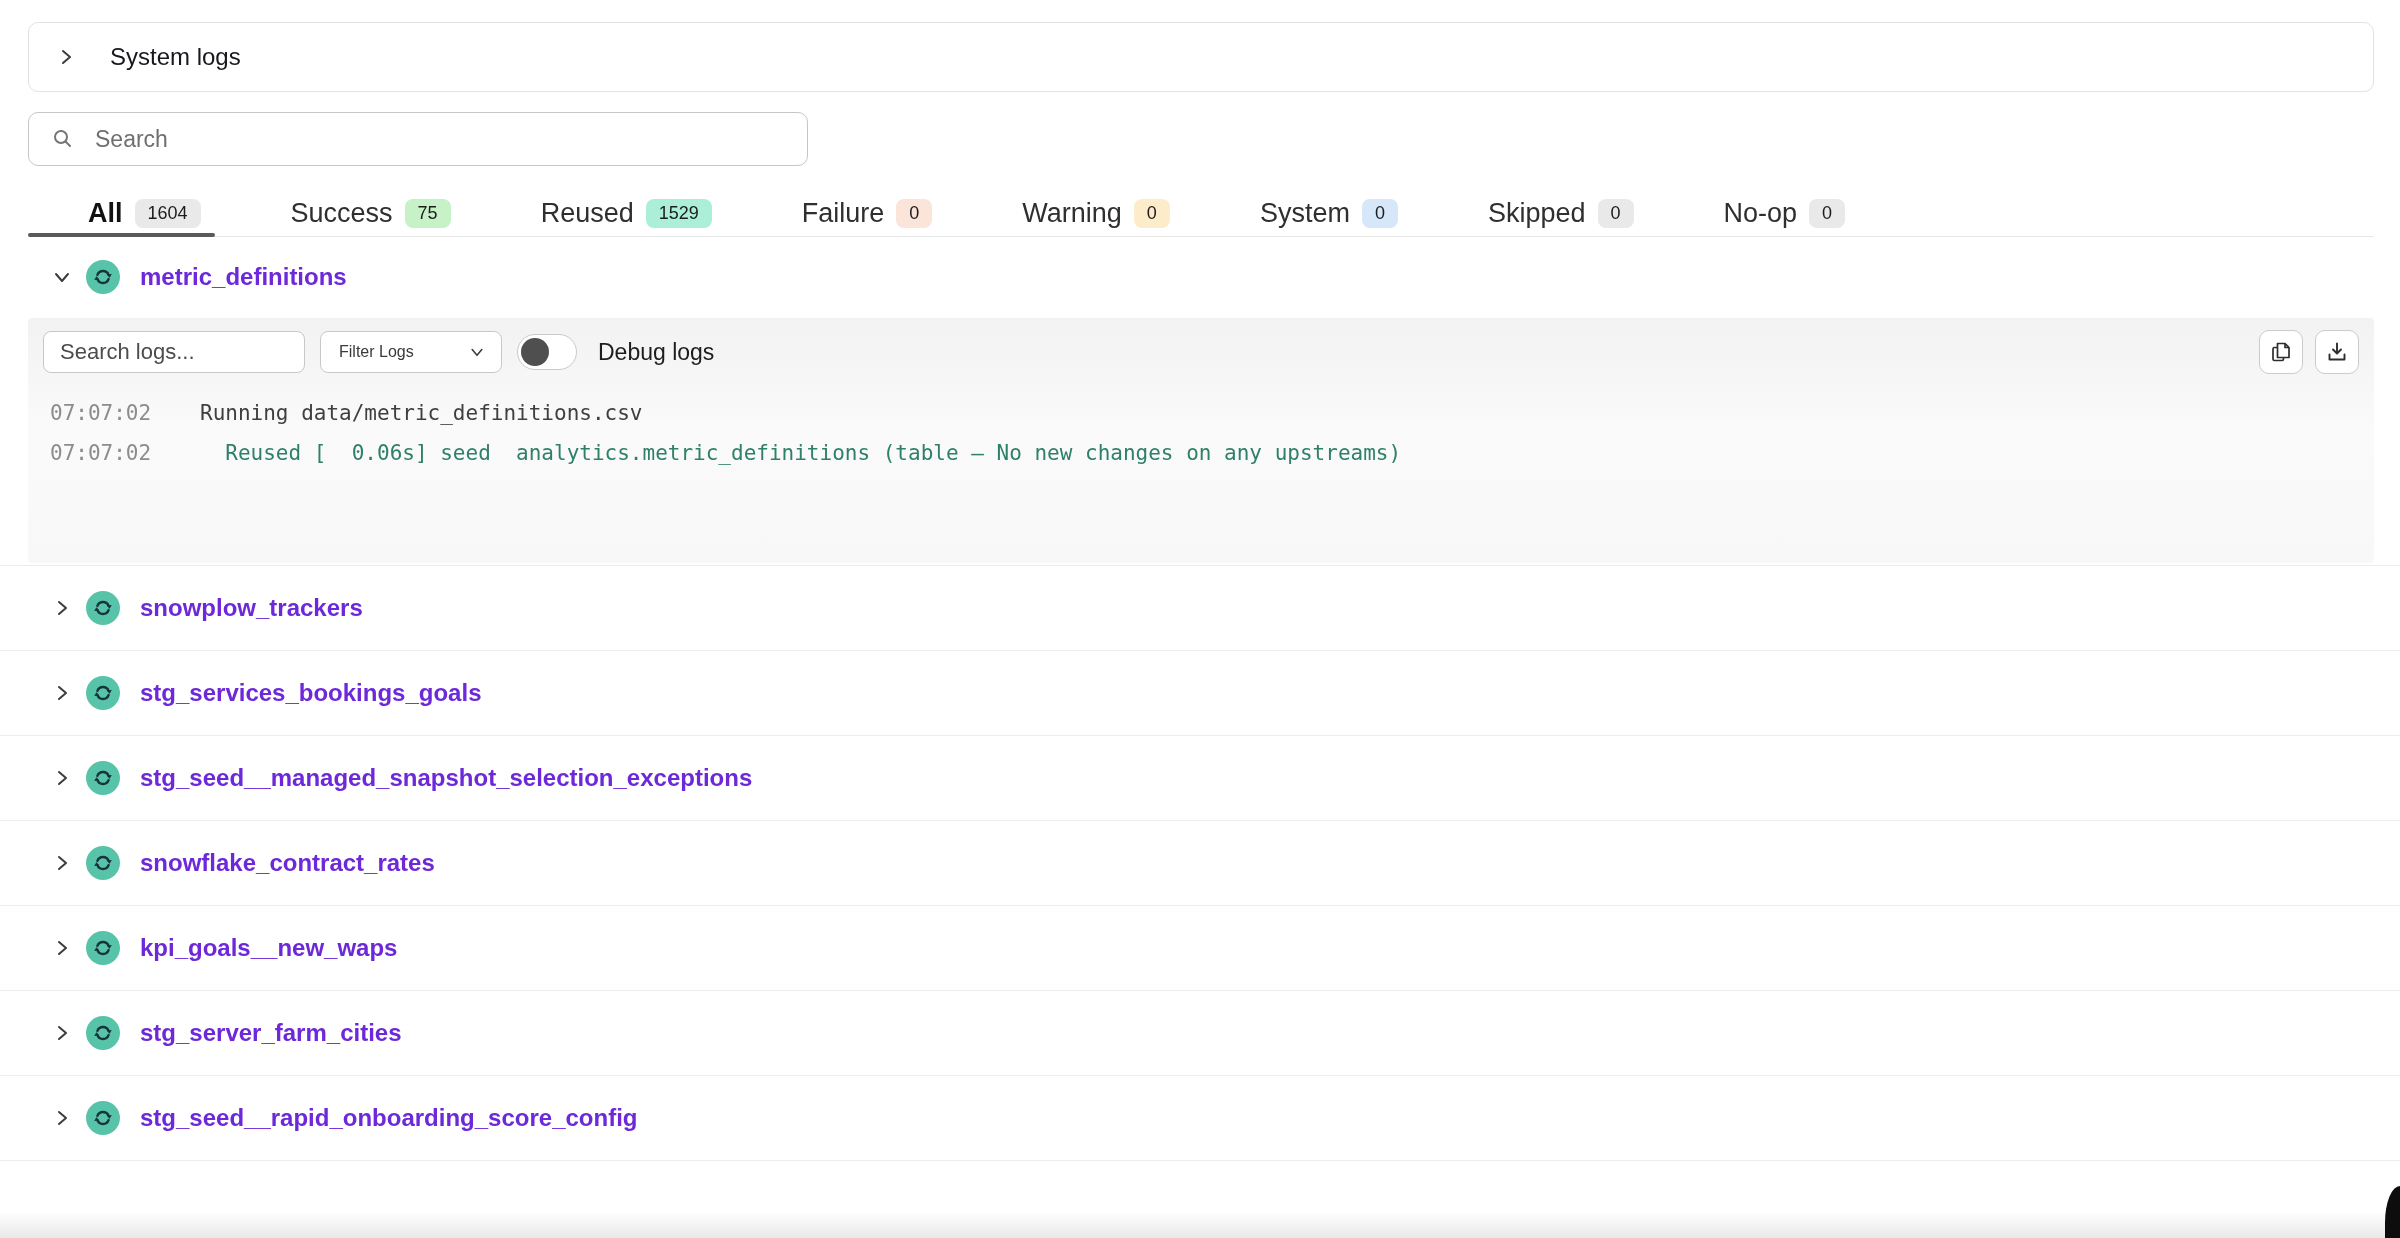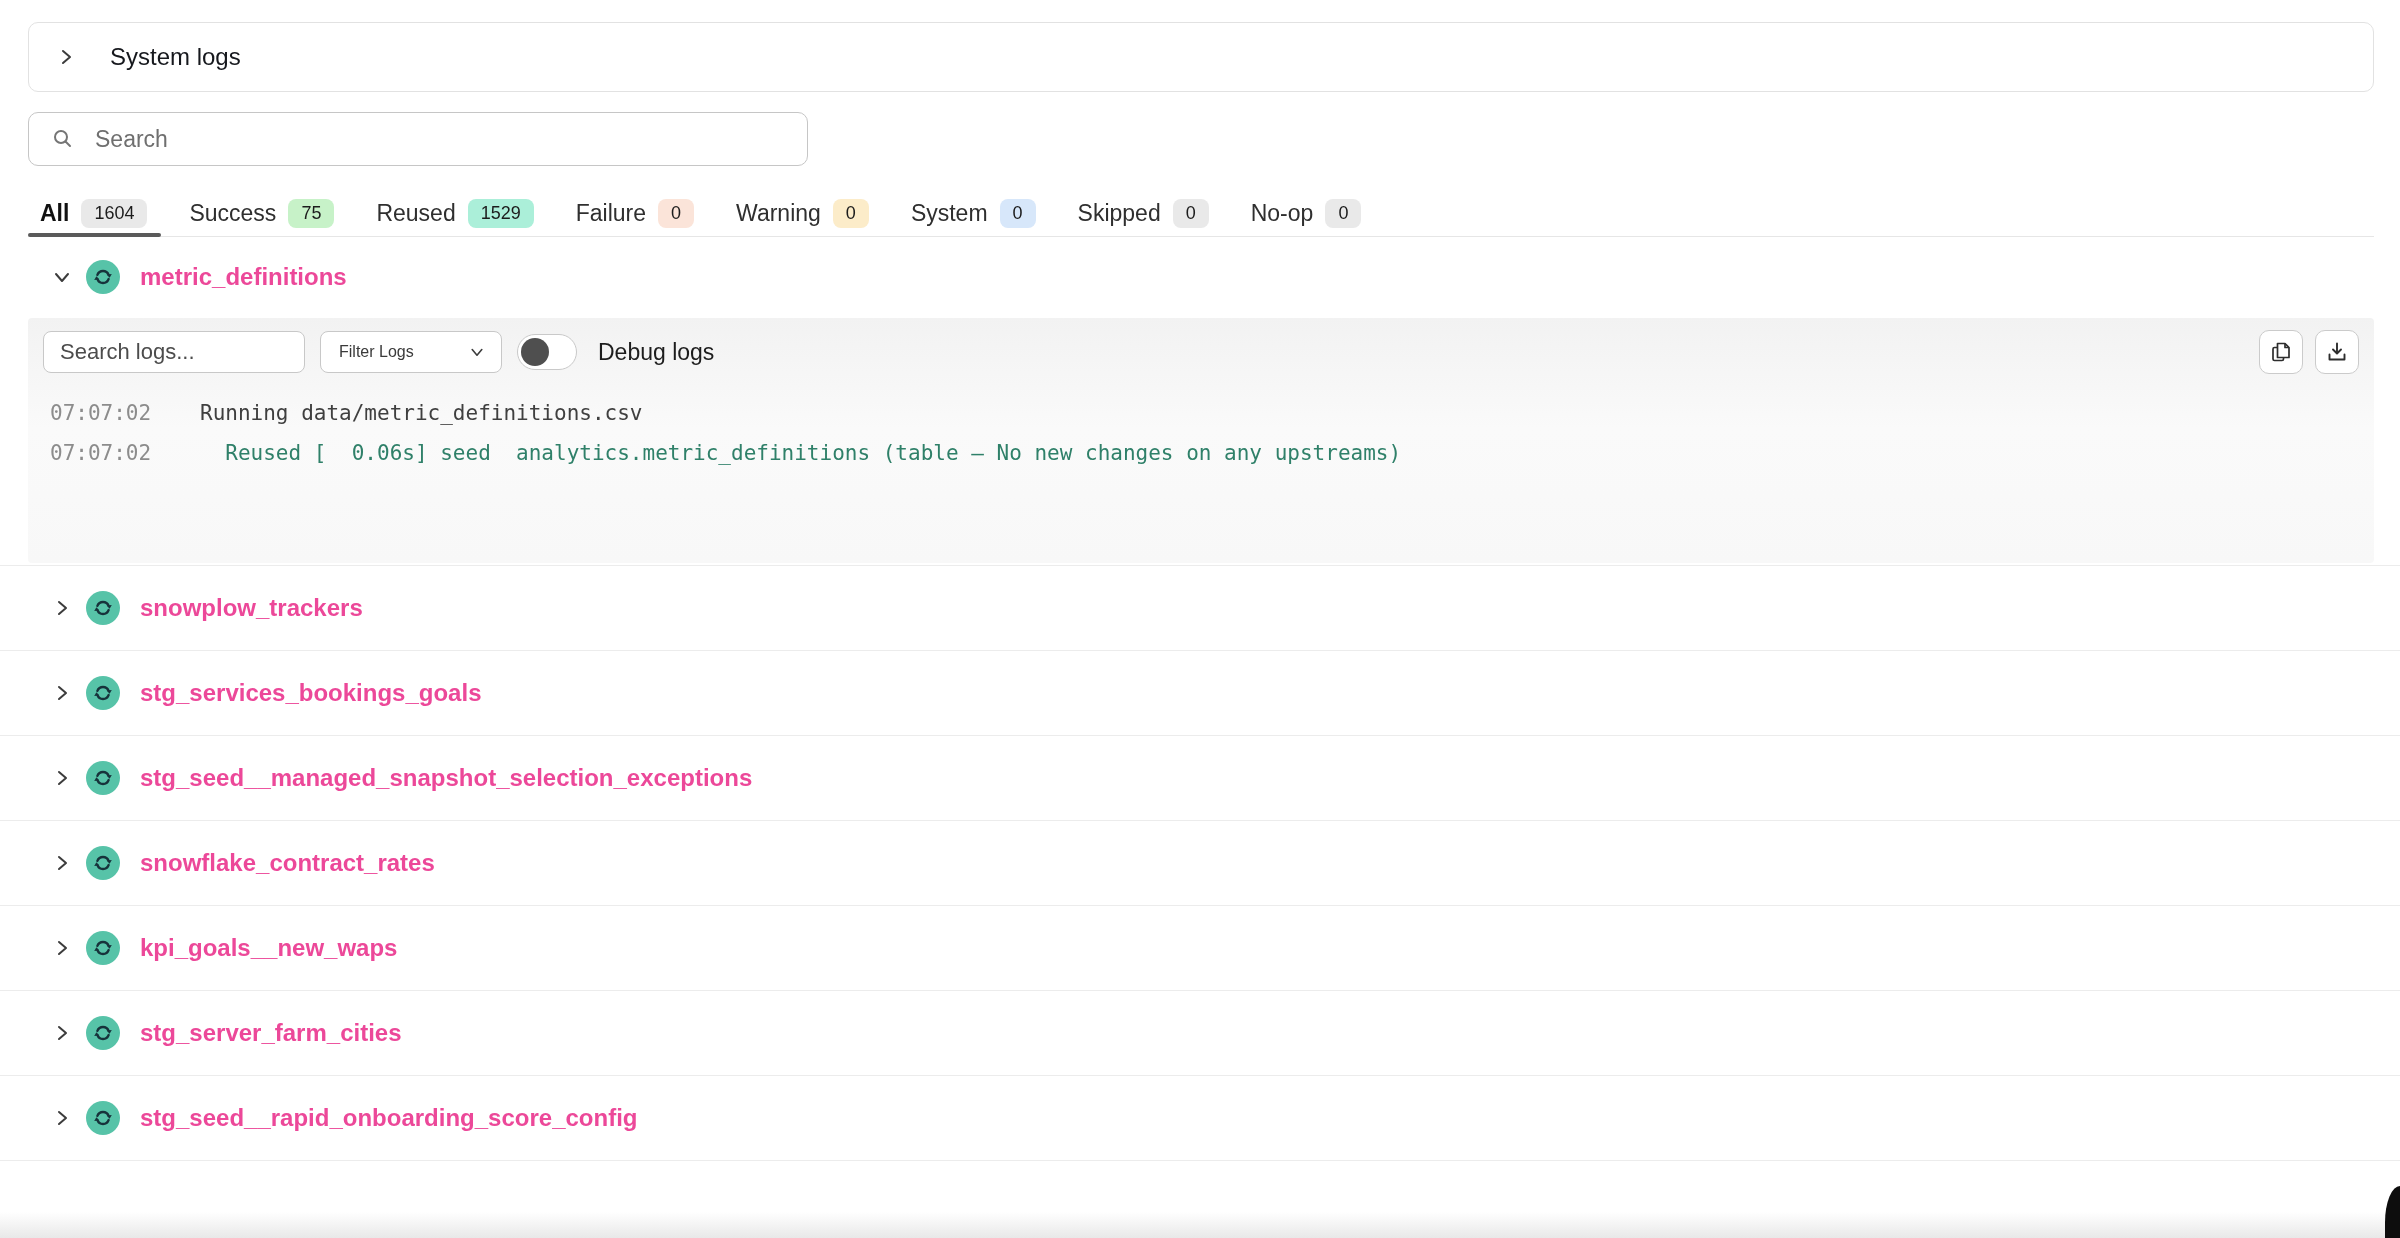--- a/index.html
+++ b/index.html
@@ -18,36 +18,36 @@
               padding-left:22px;background:#fff;}
   .search-box input{border:none;outline:none;background:transparent;margin-left:18px;
               font-family:"Liberation Sans",sans-serif;font-size:23px;color:#333;width:640px;}
   .search-box input::placeholder{color:#6f6f6f;}
 
   
   .tabs{position:absolute;left:28px;top:191px;width:2346px;height:46px;box-sizing:border-box;
         display:flex;align-items:center;gap:14px;border-bottom:1px solid #e6e6e6;}
   .tab{position:relative;height:100%;display:flex;align-items:center;padding:0 14px;cursor:pointer;}
   .tab:first-child{padding-left:12px;}
-  .tab .tab-label{font-size:23px;color:#2f2f2f;font-weight:500;}
+  .tab .tab-label{font-size:27px;color:#2f2f2f;font-weight:500;margin-left:48px;}
   .tab.active .tab-label{color:#111;font-weight:600;}
   .tab.active::after{content:"";position:absolute;left:0;right:0;bottom:-1px;height:4px;
         background:#5a5a5a;border-radius:3px;}
   .badge{margin-left:12px;padding:4px 13px;border-radius:8px;font-size:18px;font-weight:500;color:#1c1c1c;}
   .b-gray{background:#e9e9e9;}
   .b-green{background:#c7f2c8;}
   .b-mint{background:#abefd9;}
   .b-peach{background:#fbe4d9;}
   .b-amber{background:#fcecc9;}
   .b-blue{background:#d7e7fa;}
 
   
   .model-header{position:absolute;left:28px;top:253px;height:48px;display:flex;align-items:center;
         padding-left:24px;cursor:pointer;}
-  .model-name{font-size:24px;font-weight:600;color:#ec4899;}
+  .model-name{font-size:24px;font-weight:600;color:#6d28d9;}
   .chev-gap{margin-right:14px;}
   .status-icon{width:34px;height:34px;border-radius:50%;background:#57c3a8;display:inline-flex;
         align-items:center;justify-content:center;margin-right:20px;flex:0 0 auto;}
 
   
   .log-panel{position:absolute;left:28px;top:318px;width:2346px;height:245px;box-sizing:border-box;
         border-radius:4px;background:linear-gradient(180deg,#f2f2f2 0%,#fafafa 45%,#f8f8f8 100%);
         padding:13px 15px 0 15px;}
   .log-controls{display:flex;align-items:center;gap:15px;height:42px;}
   .log-search{width:262px;height:42px;box-sizing:border-box;border:1px solid #c8c8c8;border-radius:8px;

